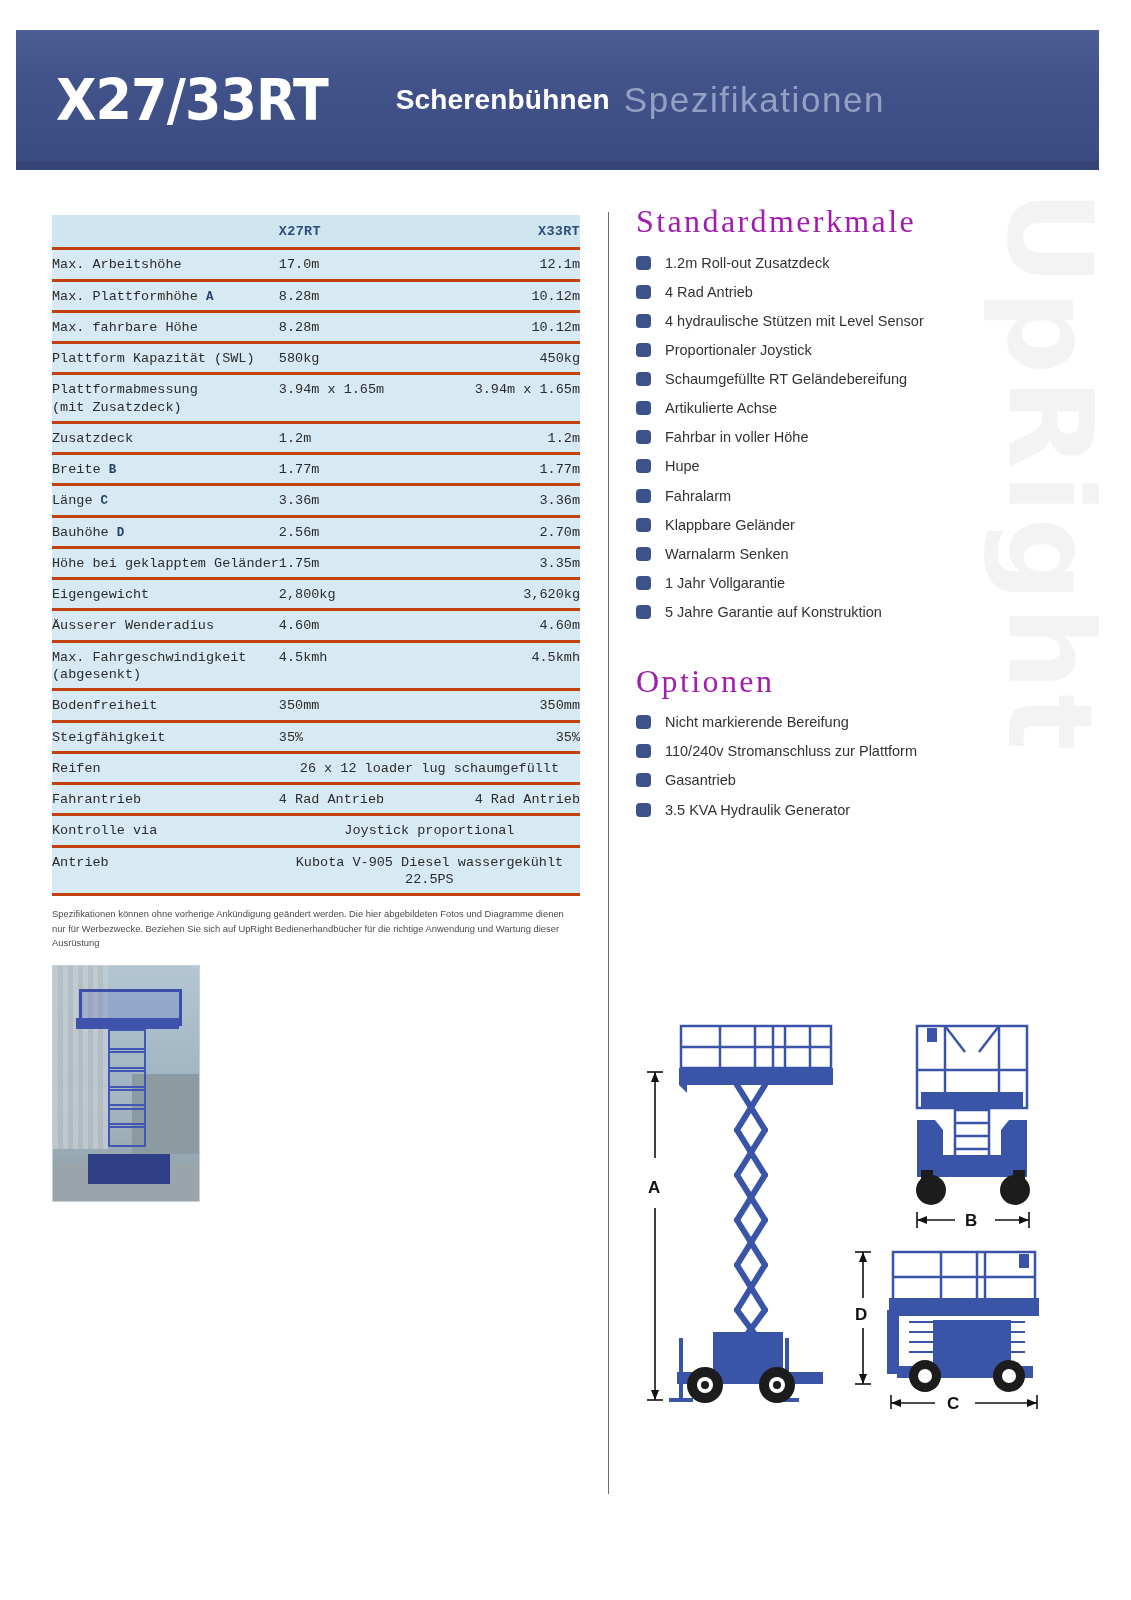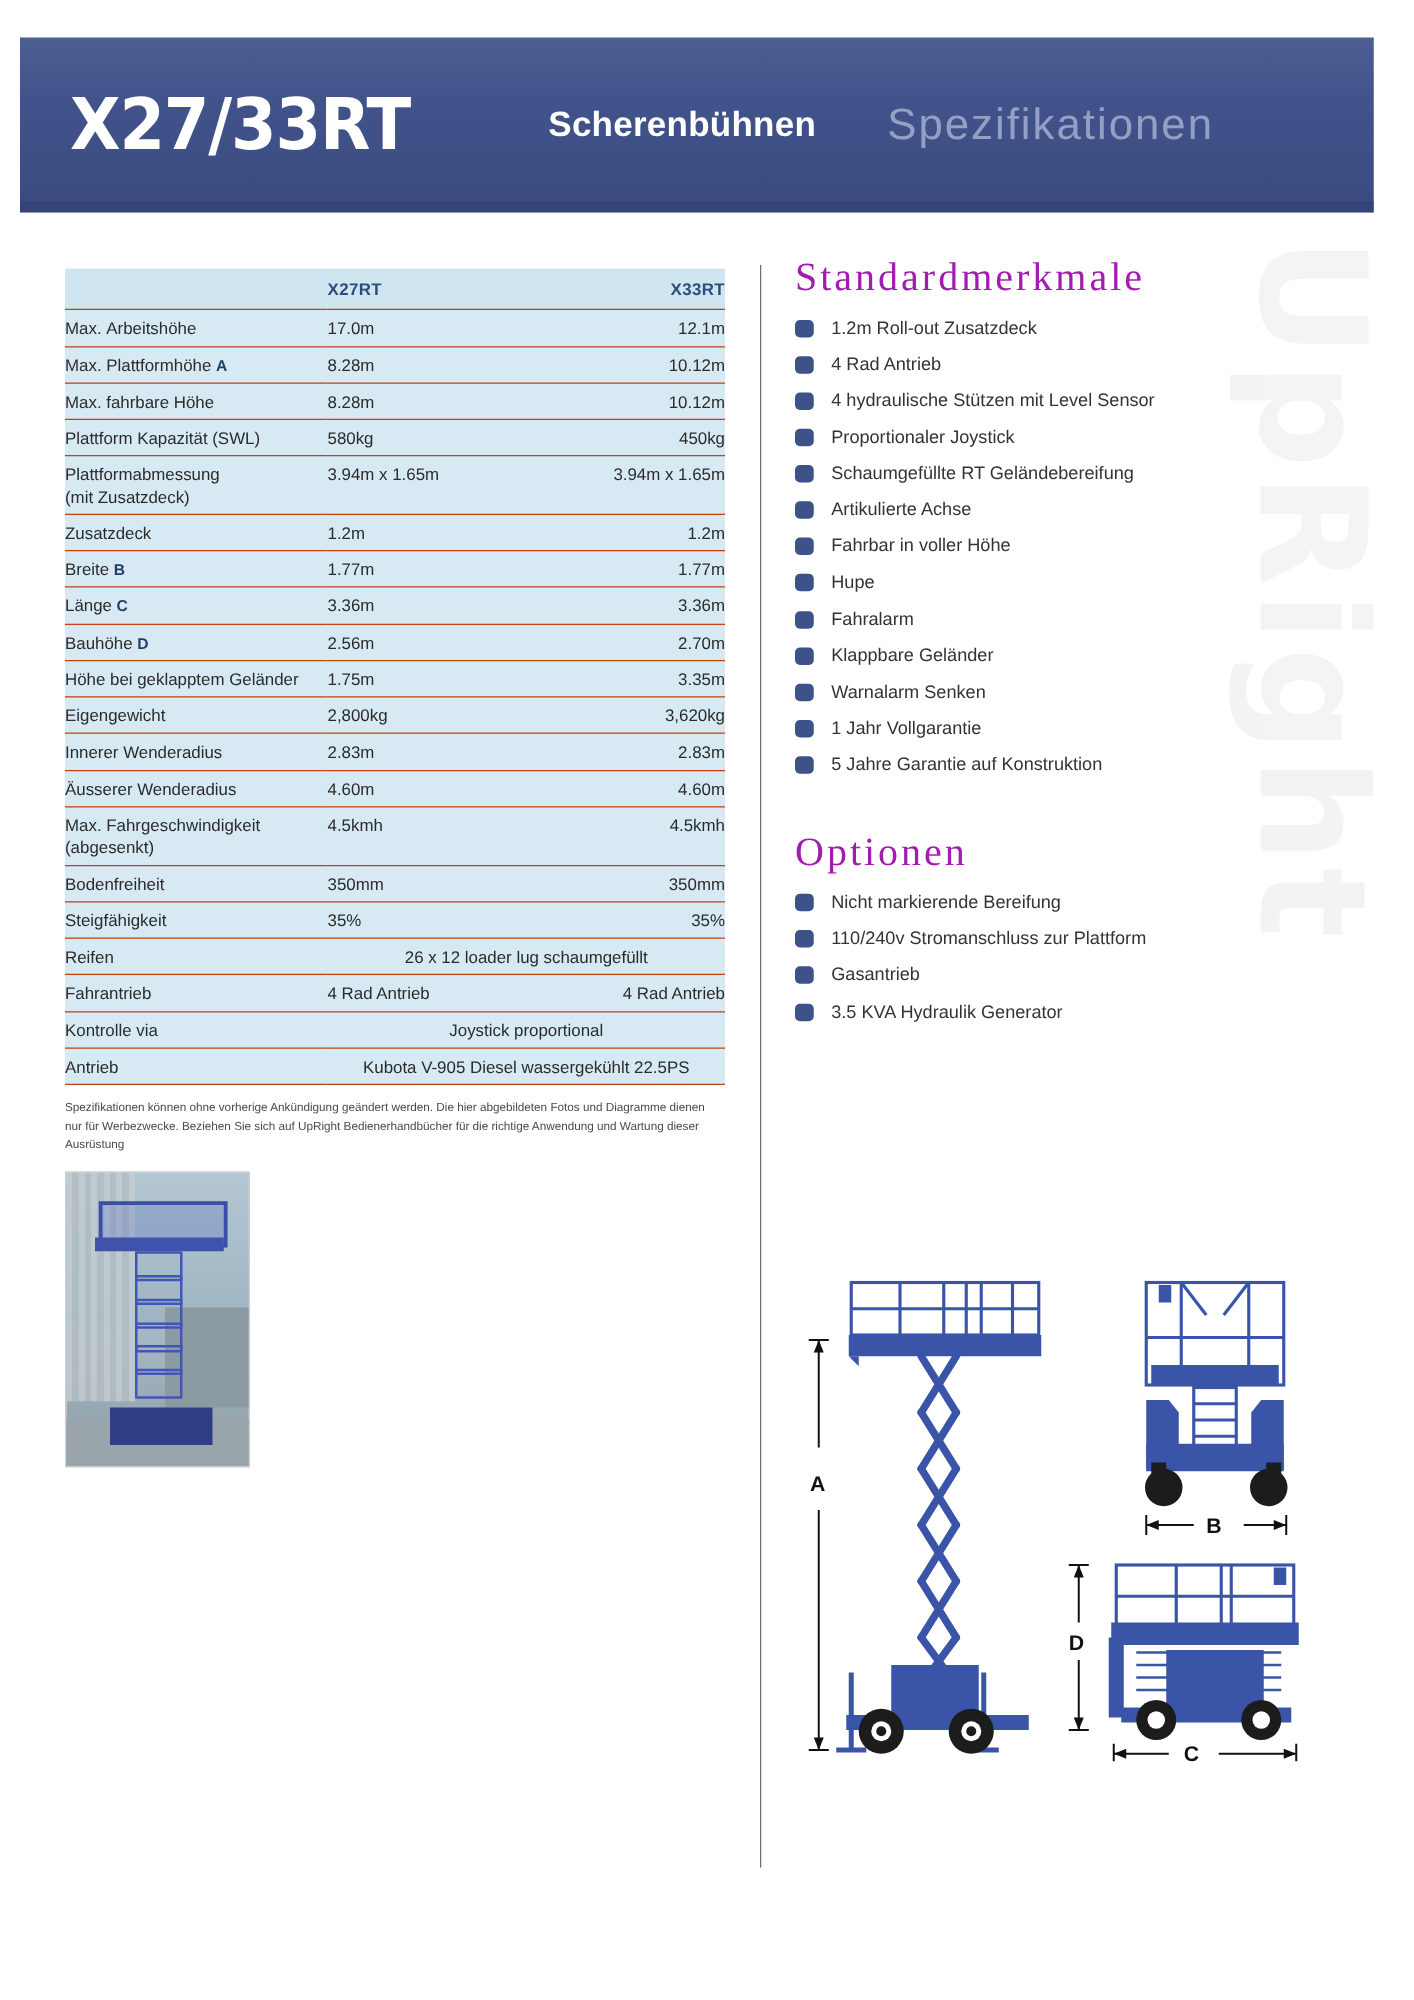--- a/index.html
+++ b/index.html
@@ -6,21 +6,21 @@
   body{
     width:1131px;height:1600px;position:relative;overflow:hidden;
     font-family:"Liberation Sans","DejaVu Sans",sans-serif;
     color:#2b2b2b;
   }
 
   
   #header-band{
     position:absolute;left:16px;top:30px;width:1083px;height:140px;
     background:linear-gradient(180deg,#4c5e93 0%,#41538a 35%,#3e4f86 70%,#3a4a80 100%);
-    display:flex;align-items:center;overflow:hidden;gap:43px;
+    display:flex;align-items:center;overflow:hidden;
   }
   #header-band::after{
     content:"";position:absolute;left:0;right:0;bottom:0;height:9px;
     background:#32406e;opacity:.55;
   }
   .hdr-model{
     color:#ffffff;font-weight:bold;font-size:57px;letter-spacing:-1px;
     margin-left:40px;line-height:1;
     font-family:"DejaVu Sans","Liberation Sans",sans-serif;
     transform:scaleX(.92);transform-origin:left center;
@@ -38,21 +38,21 @@
     font-size:118px;font-weight:bold;color:#000;opacity:.045;
     writing-mode:vertical-rl;letter-spacing:4px;
     font-family:"DejaVu Sans","Liberation Sans",sans-serif;
     pointer-events:none;user-select:none;
   }
 
   
   #left-col{position:absolute;left:52px;top:215px;width:528px;}
 
   table.spec{width:100%;border-collapse:collapse;background:#d7eaf3;}
-  table.spec tr{border-bottom:1px solid #c2410c;}
+  table.spec tr{border-bottom:3px solid #c2410c;font-family:Liberation Mono, monospace;}
   table.spec td{
     font-size:13.5px;padding:6px 0 5px 0;vertical-align:top;line-height:1.28;
   }
   td.lbl{padding-left:10px;width:210px;}
   td.v1{width:170px;}
   td.v2{text-align:right;padding-right:10px;}
   td.span2{text-align:center;padding-right:8px;}
   tr.hrow{background:#cfe5f0;border-bottom:1px solid #b9d4e2;}
   tr.hrow td{font-weight:bold;color:#2d4d7a;font-size:13.5px;padding:8px 0 7px 0;letter-spacing:.3px;}
   .dimref{font-weight:bold;color:#23406c;font-size:12.5px;}
@@ -170,25 +170,20 @@
         </tr>
         <tr>
           <td class="lbl">Höhe&nbsp;bei&nbsp;geklapptem&nbsp;Geländer</td>
           <td class="v1">1.75m</td>
           <td class="v2">3.35m</td>
         </tr>
         <tr>
           <td class="lbl">Eigengewicht</td>
           <td class="v1">2,800kg</td>
           <td class="v2">3,620kg</td>
-        </tr>
-        <tr>
-          <td class="lbl">Innerer&nbsp;Wenderadius</td>
-          <td class="v1">2.83m</td>
-          <td class="v2">2.83m</td>
         </tr>
         <tr>
           <td class="lbl">Äusserer&nbsp;Wenderadius</td>
           <td class="v1">4.60m</td>
           <td class="v2">4.60m</td>
         </tr>
         <tr>
           <td class="lbl">Max.&nbsp;Fahrgeschwindigkeit<br>(abgesenkt)</td>
           <td class="v1">4.5kmh</td>
           <td class="v2">4.5kmh</td>

